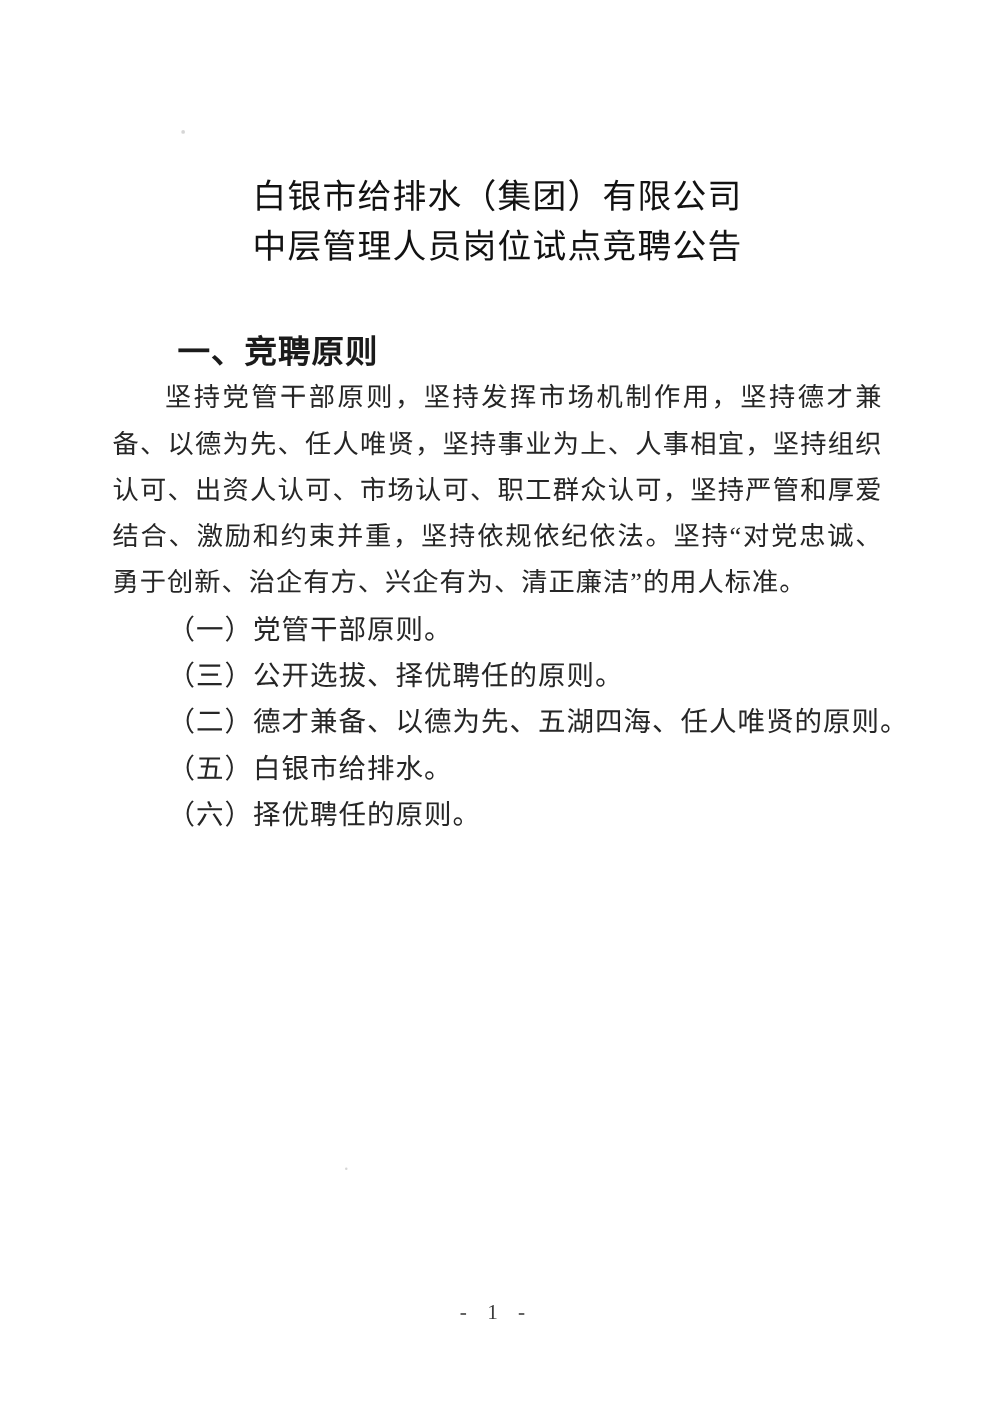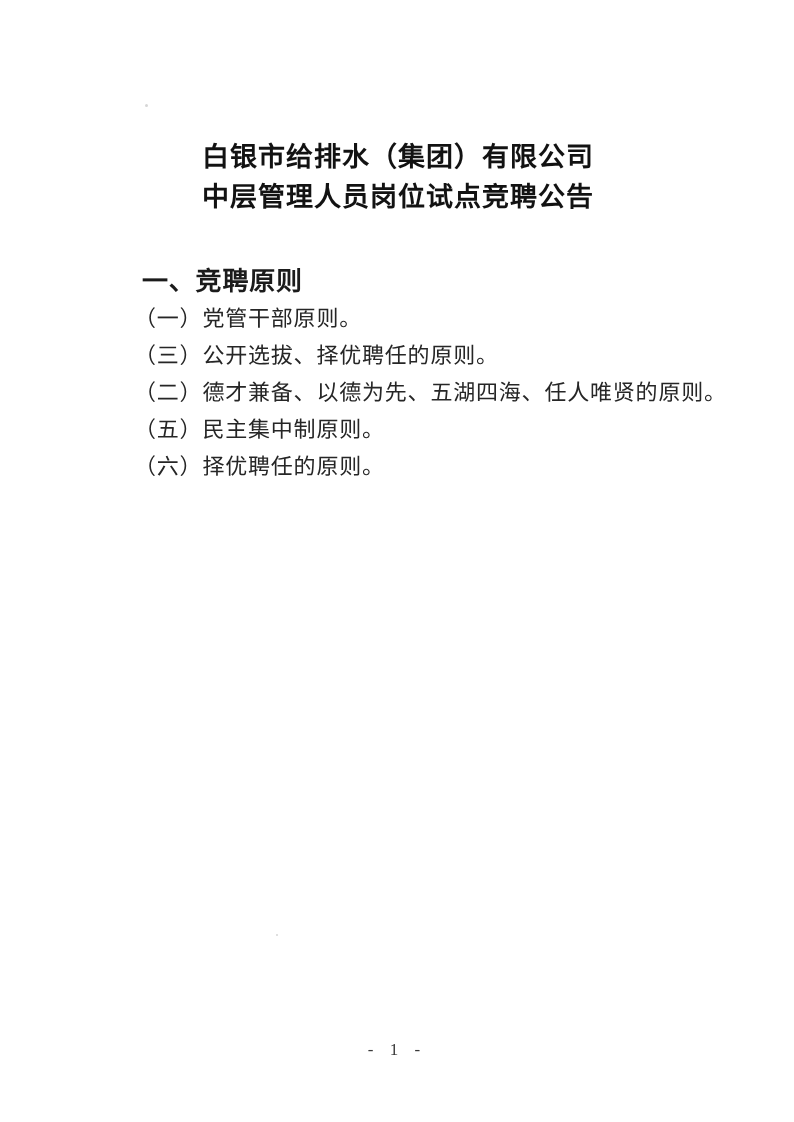--- a/index.html
+++ b/index.html
@@ -19,21 +19,21 @@
   .content {
     position: absolute;
     left: 90px;
     right: 88px;
     top: 0;
   }
   .doc-title {
     margin: 137px 0 0 0;
     text-align: center;
     font-family: "Liberation Sans", "DejaVu Sans", sans-serif;
-    font-weight: 700;
+    font-weight: 400;
     font-size: 27px;
     line-height: 40px;
     letter-spacing: 1px;
     color: #121212;
   }
   .doc-title .title-line {
     display: block;
   }
   .body-block {
     margin-top: 46px;
@@ -100,26 +100,27 @@
     <h1 class="doc-title">
       <span class="title-line">白银市给排水（集团）有限公司</span>
       <span class="title-line">中层管理人员岗位试点竞聘公告</span>
     </h1>
 
     <div class="body-block">
 
 
       <h2 class="section-heading">一、竞聘原则</h2>
 
+      <p class="para">坚持党管干部原则，坚持发挥市场机制作用，坚持德才兼备、以德为先、任人唯贤，坚持事业为上、人事相宜，坚持组织认可、出资人认可、市场认可、职工群众认可，坚持严管和厚爱结合、激励和约束并重，坚持依规依纪依法。坚持“对党忠诚、勇于创新、治企有方、兴企有为、清正廉洁”的用人标准。</p>
 
       <div class="list">
         <p class="list-item">（一）党管干部原则。</p>
         <p class="list-item">（三）公开选拔、择优聘任的原则。</p>
         <p class="list-item">（二）德才兼备、以德为先、五湖四海、任人唯贤的原则。</p>
-        <p class="list-item">（五）民主集中制原则。</p>
+        <p class="list-item">（五）白银市给排水。</p>
         <p class="list-item">（六）择优聘任的原则。</p>
       </div>
 
     </div>
   </div>
 
   <div class="page-footer">
     <span>- 1 -</span>
   </div>
 

